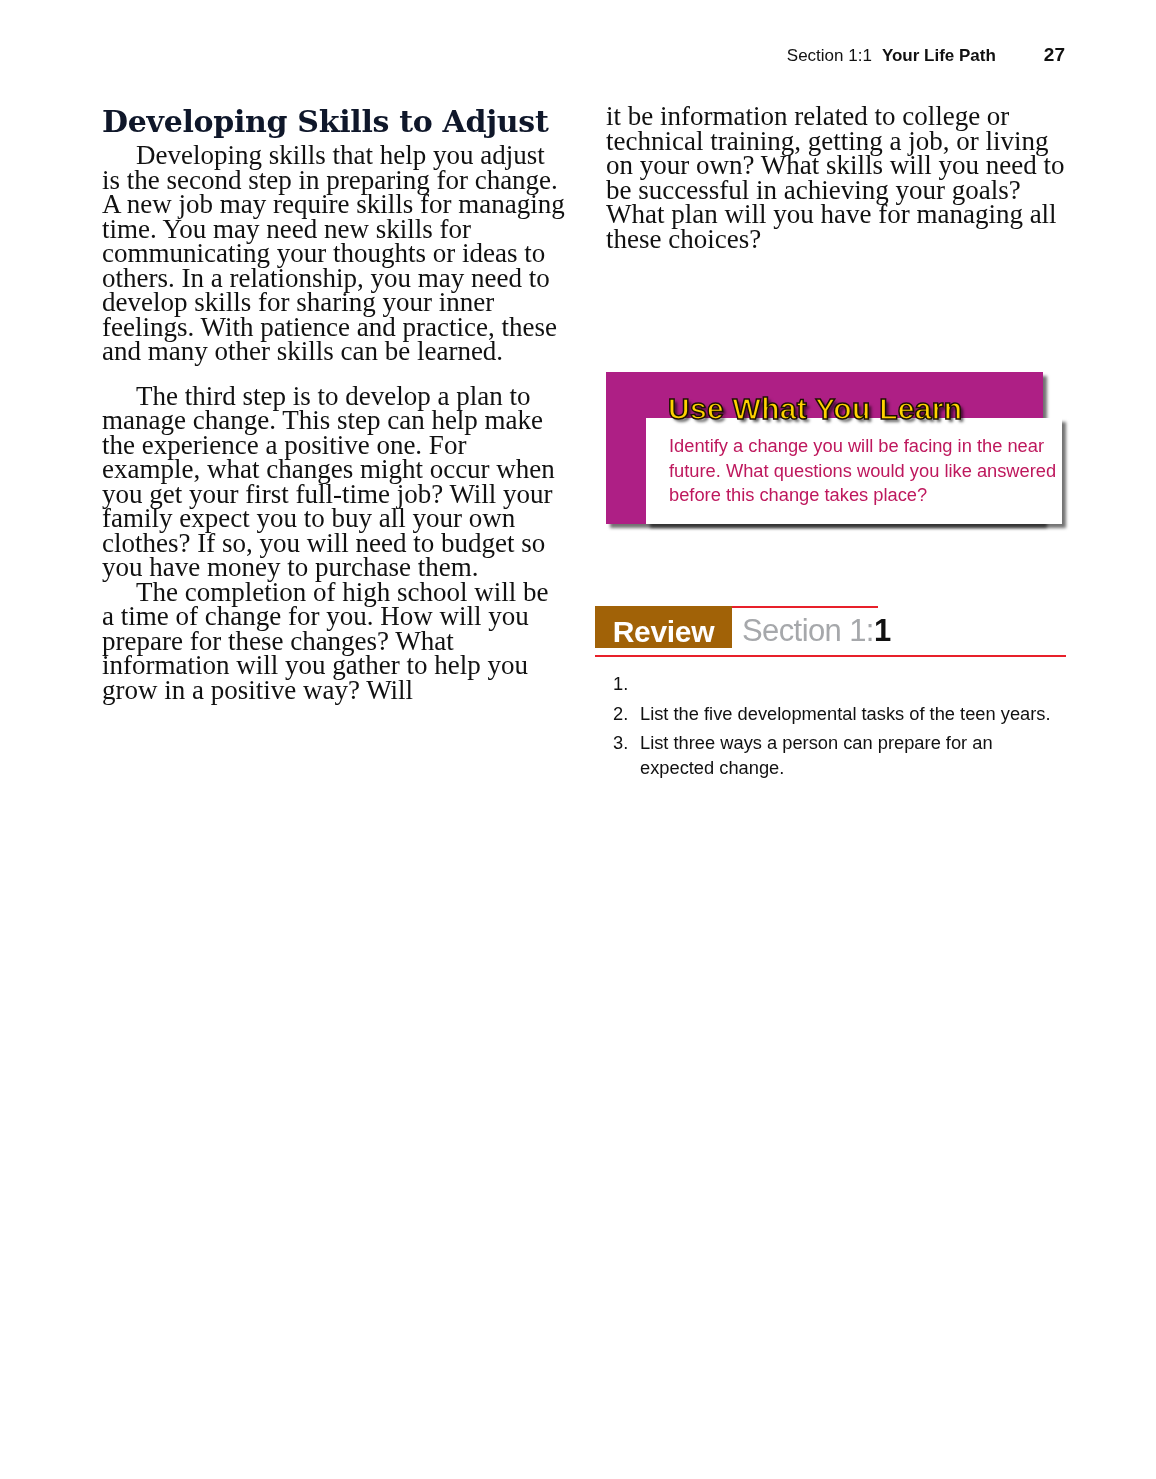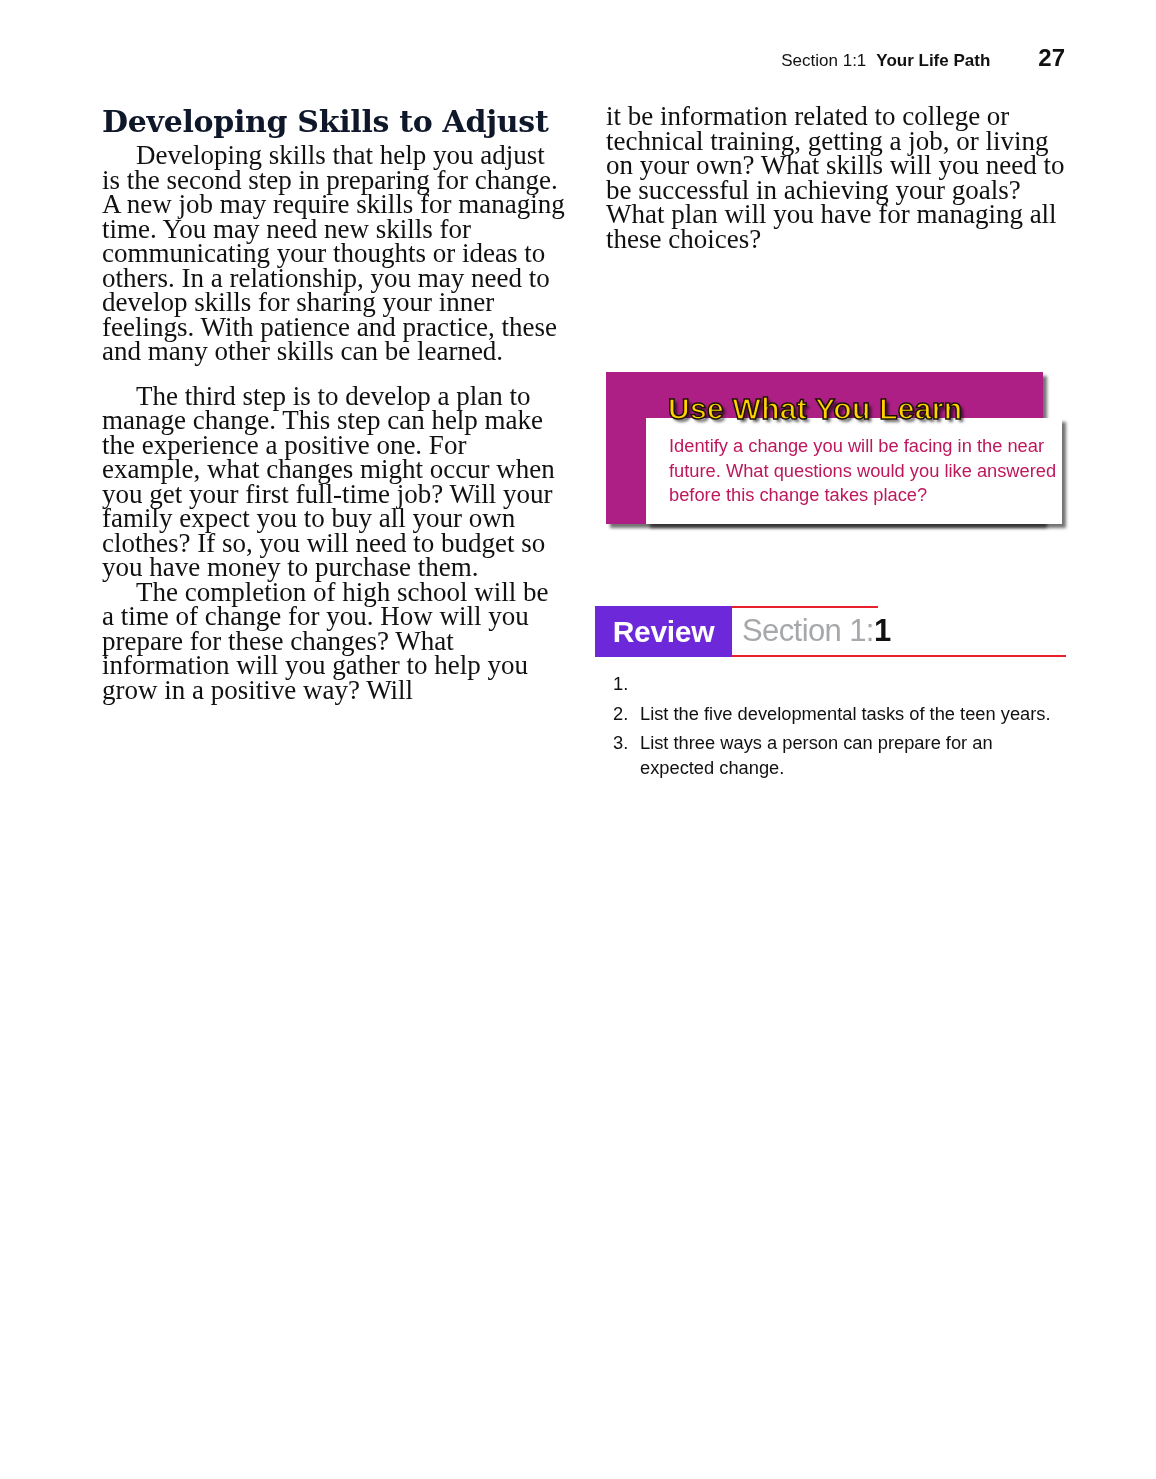--- a/index.html
+++ b/index.html
@@ -4,21 +4,21 @@
 <style>
   html, body { margin: 0; padding: 0; background: #ffffff; }
   body { width: 1156px; height: 1479px; position: relative; overflow: hidden; }
   .running-head {
     position: absolute; top: 44px; left: 700px; width: 365px;
     font-family: "Liberation Sans", sans-serif; font-size: 17px; color: #111;
     display: flex; justify-content: flex-end; align-items: baseline;
   }
   .running-head .sec { margin-right: 10px; }
   .running-head .title { font-weight: bold; }
-  .running-head .page { font-weight: bold; font-size: 24px; margin-left: 48px; }
+  .running-head .page { font-weight: bold; font-size: 19px; margin-left: 48px; }
 
   .col { position: absolute; font-family: "Liberation Serif", serif; color: #111; }
   .col-left { left: 102px; top: 101px; width: 465px; }
   .col-right { left: 606px; top: 104px; width: 460px; }
 
   h2.sec-head {
     font-family: "DejaVu Serif", serif; font-weight: bold; color: #0f172a;
     font-size: 30px; margin: 0; line-height: 42px; letter-spacing: -0.3px;
   }
   p.body {
@@ -47,21 +47,21 @@
   .uwyl .uwyl-text {
     position: absolute; left: 63px; top: 62px; width: 390px;
     font-family: "Liberation Sans", sans-serif; font-size: 18.3px; line-height: 24.5px; color: #be185d;
   }
 
   
   .review { position: absolute; left: 595px; top: 605px; width: 471px; height: 52px; }
   .review .topline { position: absolute; left: 137px; top: 1px; width: 146px; height: 2px; background: #e8202a; }
   .review .bottomline { position: absolute; left: 0; top: 50px; width: 471px; height: 2px; background: #e8202a; }
   .review .badge {
-    position: absolute; left: 0; top: 1px; width: 137px; height: 51px; background: #6d28d9;
+    position: absolute; left: 0; top: 1px; width: 137px; height: 42px; background: #a16207;
     color: #fff; font-family: "Liberation Sans", sans-serif; font-weight: bold; font-size: 30px;
     line-height: 51px; text-align: center; letter-spacing: -0.3px;
   }
   .review .sect {
     position: absolute; left: 147px; top: 8px;
     font-family: "Liberation Sans", sans-serif; font-size: 31px; color: #a6a8ab; letter-spacing: -0.6px;
   }
   .review .sect b { color: #111; font-weight: bold; }
 
   ol.questions {

